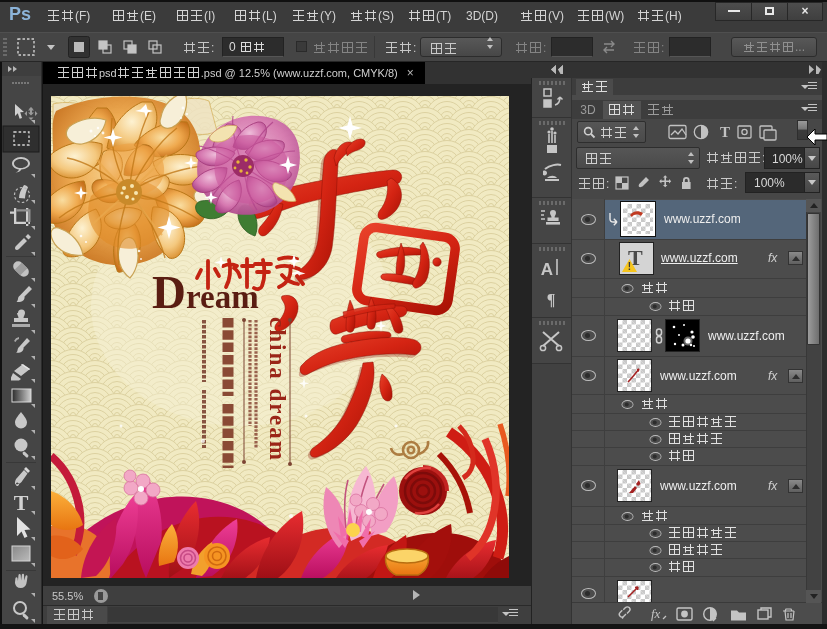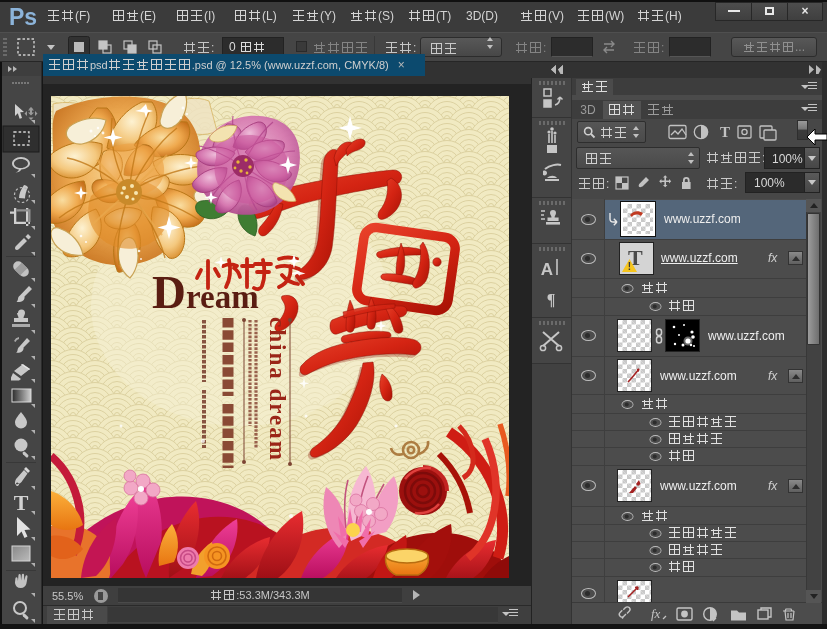--- a/index.html
+++ b/index.html
@@ -24,42 +24,42 @@
  background-size:100% 1px,1px 100%;background-position:0 48%,48% 0}
 .cj.d{background-image:
  linear-gradient(currentColor,currentColor),linear-gradient(currentColor,currentColor),
  linear-gradient(currentColor,currentColor),linear-gradient(currentColor,currentColor),
  linear-gradient(currentColor,currentColor);
  background-size:100% 1px,100% 1px,1px 60%,1px 100%,60% 1px;
  background-position:0 30%,0 100%,20% 40%,65% 0,40% 60%}
 .s10{width:10px;height:10px}
 
 #menubar{left:0;top:0;width:827px;height:32px;background:#3b3b3b;border-top:2px solid #101010}
-#pslogo{left:9px;top:4px;font-size:23px;font-weight:bold;color:#8cb4da;letter-spacing:0}
+#pslogo{left:9px;top:4px;font-size:18px;font-weight:bold;color:#8cb4da;letter-spacing:0}
 .mi{position:absolute;top:9px;font-size:12px;color:#d4d4d4;white-space:nowrap}
 #winbtns{right:4px;top:2px;width:108px;height:19px;display:flex}
 #winbtns div{width:36px;height:19px;background:linear-gradient(#4d4d4d,#3f3f3f);
  border:1px solid #272727;border-right-width:0;color:#e8e8e8;font-size:11px;font-weight:bold;
  text-align:center;line-height:17px}
 #winbtns div:last-child{border-right-width:1px}
 
 #optbar{left:0;top:32px;width:827px;height:30px;background:#454545;
  border-bottom:1px solid #262626;border-top:1px solid #4f4f4f}
 .olabel{position:absolute;top:41px;font-size:12px;color:#c6c6c6;white-space:nowrap}
 .odis{color:#848484}
 .oinput{position:absolute;top:37px;height:20px;background:#2c2c2c;border:1px solid #222;
  border-bottom-color:#555;color:#dcdcdc;font-size:12px;line-height:18px;padding-left:6px}
 .obtn{position:absolute;top:37px;height:20px;background:linear-gradient(#585858,#474747);
  border:1px solid #2c2c2c;border-radius:3px;color:#c9c9c9;font-size:12px;text-align:center}
 
 #toolbar{left:0;top:62px;width:42px;height:562px;background:#454545;border-right:1px solid #2c2c2c;border-left:2px solid #101010}
 
 #tabstrip{left:43px;top:62px;width:488px;height:22px;background:#323232}
-#doctab{left:43px;top:54px;width:382px;height:22px;background:#0c4a6e;color:#cfcfcf;
- font-size:11px;line-height:22px;padding-left:5px;white-space:nowrap}
+#doctab{left:43px;top:62px;width:382px;height:22px;background:#000000;color:#cfcfcf;
+ font-size:11px;line-height:22px;padding-left:14px;white-space:nowrap}
 #canvas{left:43px;top:84px;width:488px;height:502px;background:#232323}
 #poster{left:51px;top:96px;width:458px;height:482px}
 
 #statusbar{left:43px;top:586px;width:488px;height:19px;background:#3f3f3f;font-size:11px;color:#c8c8c8}
 #timeline{left:43px;top:605px;width:488px;height:19px;background:#3f3f3f;border-top:1px solid #2a2a2a}
 #tltab{left:47px;top:606px;width:60px;height:18px;background:#4a4a4a;color:#c9c9c9;
  font-size:11px;line-height:18px;padding-left:6px}
 
 #rhead{left:531px;top:62px;width:296px;height:16px;background:#323232}
 #rstrip{left:531px;top:78px;width:40px;height:546px;background:#454545;border-left:1px solid #222}
@@ -662,21 +662,20 @@
             <circle cx="345" cy="330" r="1.5"></circle>
    </g>
   </g>
  </svg>
  </div>
 
  <div id="statusbar" class="abs"></div>
  <span class="abs" style="left:52px;top:590px;font-size:11px;color:#c8c8c8">55.5%</span>
  <div class="abs" style="left:94px;top:589px;width:14px;height:14px;border-radius:50%;background:#9a9a9a"></div>
  <div class="abs" style="left:98px;top:592px;width:5px;height:8px;background:#444"></div>
- <div class="abs" style="left:118px;top:588px;width:284px;height:15px;background:#353535;border-bottom:1px solid #4a4a4a;color:#c6c6c6;font-size:11px;line-height:15px;text-align:center"><i class="cj b s10"></i><i class="cj c s10"></i>:53.3M/343.3M</div>
  <div class="abs" style="left:413px;top:590px;width:0;height:0;border-top:5px solid transparent;border-bottom:5px solid transparent;border-left:7px solid #b5b5b5"></div>
  <div id="timeline" class="abs"></div>
  <div id="tltab" class="abs"><i class="cj a"></i><i class="cj c"></i><i class="cj b"></i></div>
  <div class="abs" style="left:108px;top:607px;width:390px;height:16px;background:#383838;border-bottom:1px solid #454545"></div>
  <div class="pmenu" style="left:502px;top:609px"></div>
  <div class="abs" style="left:0px;top:624px;width:827px;height:5px;background:#141414"></div>
 
  <div id="rhead" class="abs"></div>
  <svg class="abs" style="left:548px;top:65px" width="20" height="9" viewBox="0 0 20 9">
       <path d="M8 0L3 4.5 8 9zM15 0l-5 4.5 5 9z" fill="#b8b8b8"></path>

